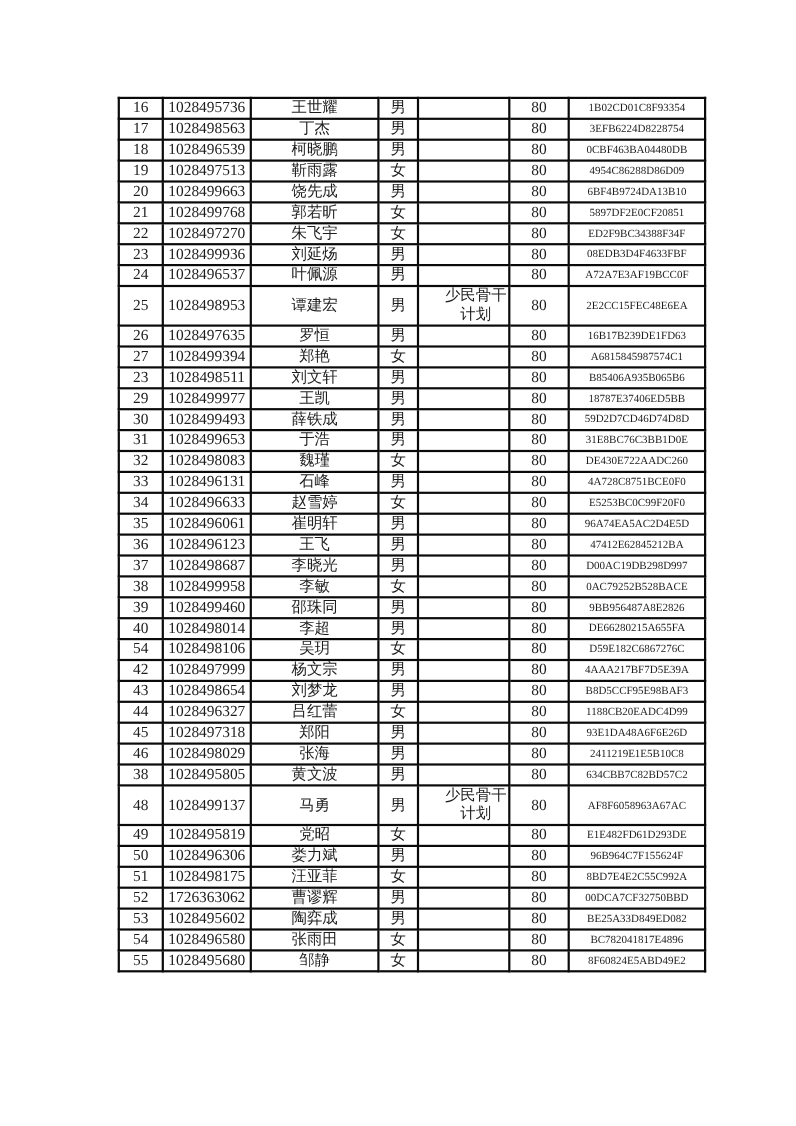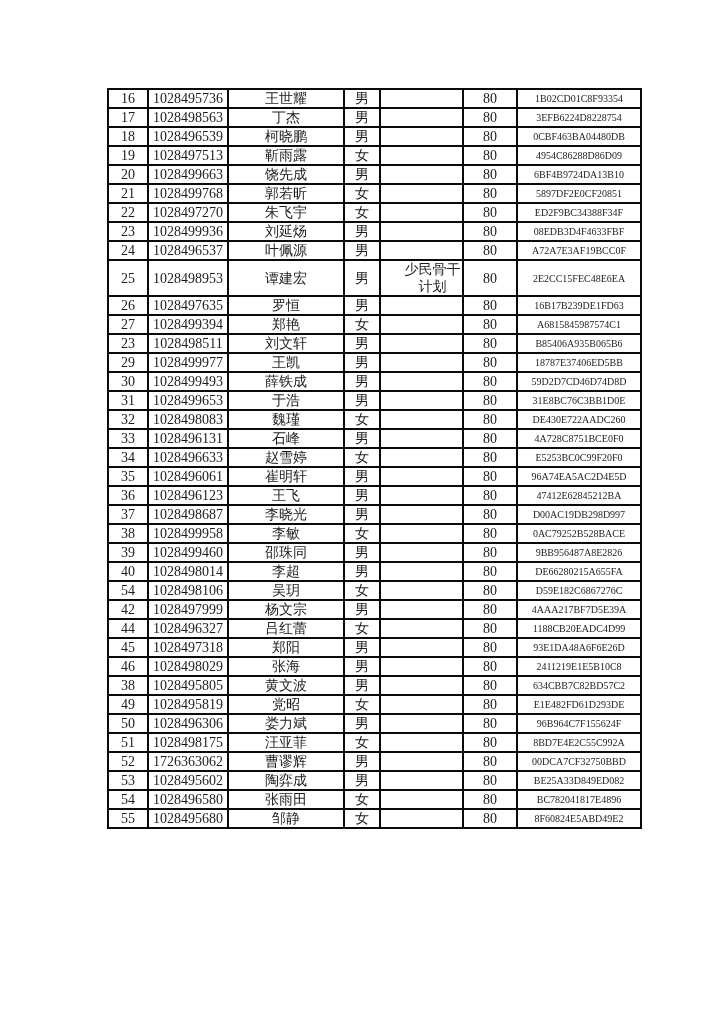--- a/index.html
+++ b/index.html
@@ -301,20 +301,29 @@
       <tr>
         <td class="cell-num">42</td>
         <td class="cell-id">1028497999</td>
         <td class="cell-name">杨文宗</td>
         <td class="cell-sex">男</td>
         <td class="cell-plan"></td>
         <td class="cell-score">80</td>
         <td class="cell-hash">4AAA217BF7D5E39A</td>
       </tr>
       <tr>
+        <td class="cell-num">43</td>
+        <td class="cell-id">1028498654</td>
+        <td class="cell-name">刘梦龙</td>
+        <td class="cell-sex">男</td>
+        <td class="cell-plan"></td>
+        <td class="cell-score">80</td>
+        <td class="cell-hash">B8D5CCF95E98BAF3</td>
+      </tr>
+      <tr>
         <td class="cell-num">44</td>
         <td class="cell-id">1028496327</td>
         <td class="cell-name">吕红蕾</td>
         <td class="cell-sex">女</td>
         <td class="cell-plan"></td>
         <td class="cell-score">80</td>
         <td class="cell-hash">1188CB20EADC4D99</td>
       </tr>
       <tr>
         <td class="cell-num">45</td>
@@ -335,20 +344,29 @@
         <td class="cell-hash">2411219E1E5B10C8</td>
       </tr>
       <tr>
         <td class="cell-num">38</td>
         <td class="cell-id">1028495805</td>
         <td class="cell-name">黄文波</td>
         <td class="cell-sex">男</td>
         <td class="cell-plan"></td>
         <td class="cell-score">80</td>
         <td class="cell-hash">634CBB7C82BD57C2</td>
+      </tr>
+      <tr>
+        <td class="cell-num">48</td>
+        <td class="cell-id">1028499137</td>
+        <td class="cell-name">马勇</td>
+        <td class="cell-sex">男</td>
+        <td class="cell-plan">少民骨干计划</td>
+        <td class="cell-score">80</td>
+        <td class="cell-hash">AF8F6058963A67AC</td>
       </tr>
       <tr>
         <td class="cell-num">49</td>
         <td class="cell-id">1028495819</td>
         <td class="cell-name">党昭</td>
         <td class="cell-sex">女</td>
         <td class="cell-plan"></td>
         <td class="cell-score">80</td>
         <td class="cell-hash">E1E482FD61D293DE</td>
       </tr>

